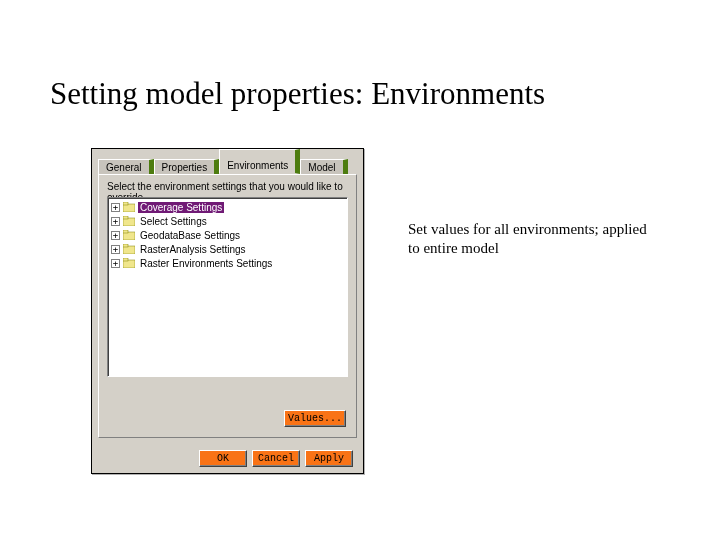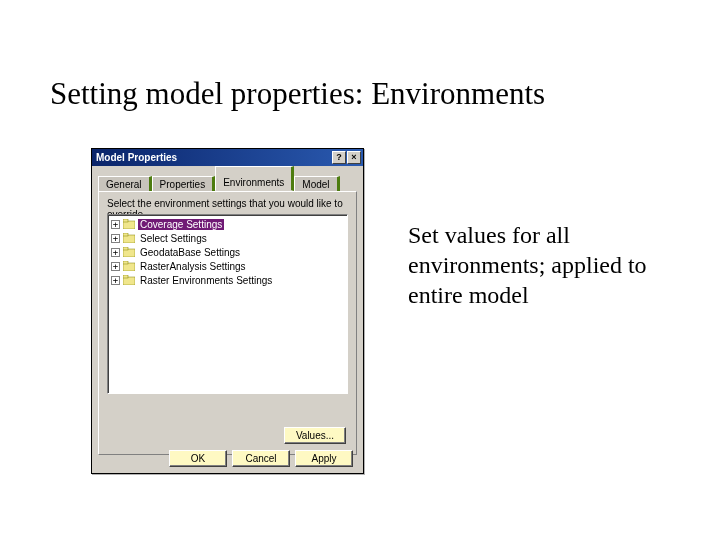--- a/index.html
+++ b/index.html
@@ -17,21 +17,21 @@
     left: 30px;
     font-size: 31px;
     font-weight: normal;
     color: #000;
     margin-left: 20px;
   }
   .annotation {
     position: absolute;
     top: 220px;
     left: 408px;
-    font-size: 24px;
+    font-size: 15px;
     line-height: 1.25;
     color: #000;
     width: 250px;
   }
   .dialog {
     position: absolute;
     top: 148px;
     left: 91px;
     width: 273px;
     height: 326px;
@@ -76,21 +76,21 @@
     align-items: flex-end;
     padding: 6px 0 0 6px;
     height: 25px;
     position: relative;
   }
   .tab {
     padding: 2px 7px;
     background: #d4d0c8;
     border-top: 1px solid #fff;
     border-left: 1px solid #fff;
-    border-right: 3px solid #4d7c0f;
+    border-right: 5px solid #4d7c0f;
     font-size: 10px;
     margin-right: 0;
     position: relative;
     color: #000;
     cursor: default;
   }
   .tab.inactive {
     top: 1px;
     background: #c8c4bc;
   }
@@ -167,55 +167,50 @@
   .tree-label.selected {
     background: #701a75;
     color: #fff;
   }
   .values-btn-wrap {
     position: absolute;
     bottom: 10px;
     right: 10px;
   }
   .win-btn {
-    background: #fef9c3;
+    background: #f97316;
     border-top: 1px solid #fff;
     border-left: 1px solid #fff;
     border-right: 1px solid #404040;
     border-bottom: 1px solid #404040;
     box-shadow: inset -1px -1px 0 #808080;
     font-size: 10px;
-    font-family: Liberation Sans, sans-serif;
+    font-family: Liberation Mono, monospace;
     padding: 2px 0;
     text-align: center;
     width: 62px;
     color: #000;
     cursor: default;
   }
   .button-row {
     position: absolute;
     bottom: 6px;
     right: 10px;
     display: flex;
     gap: 5px;
   }
-  .button-row .win-btn { width: 58px; margin-top: 40px; }
+  .button-row .win-btn { width: 48px; margin-top: 40px; }
 </style>
 </head>
 <body>
 
 <div class="slide-title">Setting model properties: Environments</div>
 <div class="annotation">Set values for all environments; applied to entire model</div>
 
 <div class="dialog">
-  <div class="titlebar">
-    <span class="titlebar-text">Model Properties</span>
-    <div class="titlebar-btn">?</div>
-    <div class="titlebar-btn">×</div>
-  </div>
 
   <div class="tabrow">
     <div class="tab inactive">General</div>
     <div class="tab inactive">Properties</div>
     <div class="tab active">Environments</div>
     <div class="tab inactive">Model</div>
   </div>
 
   <div class="tabpanel">
     <div class="instr">Select the environment settings that you would like to override.</div>

